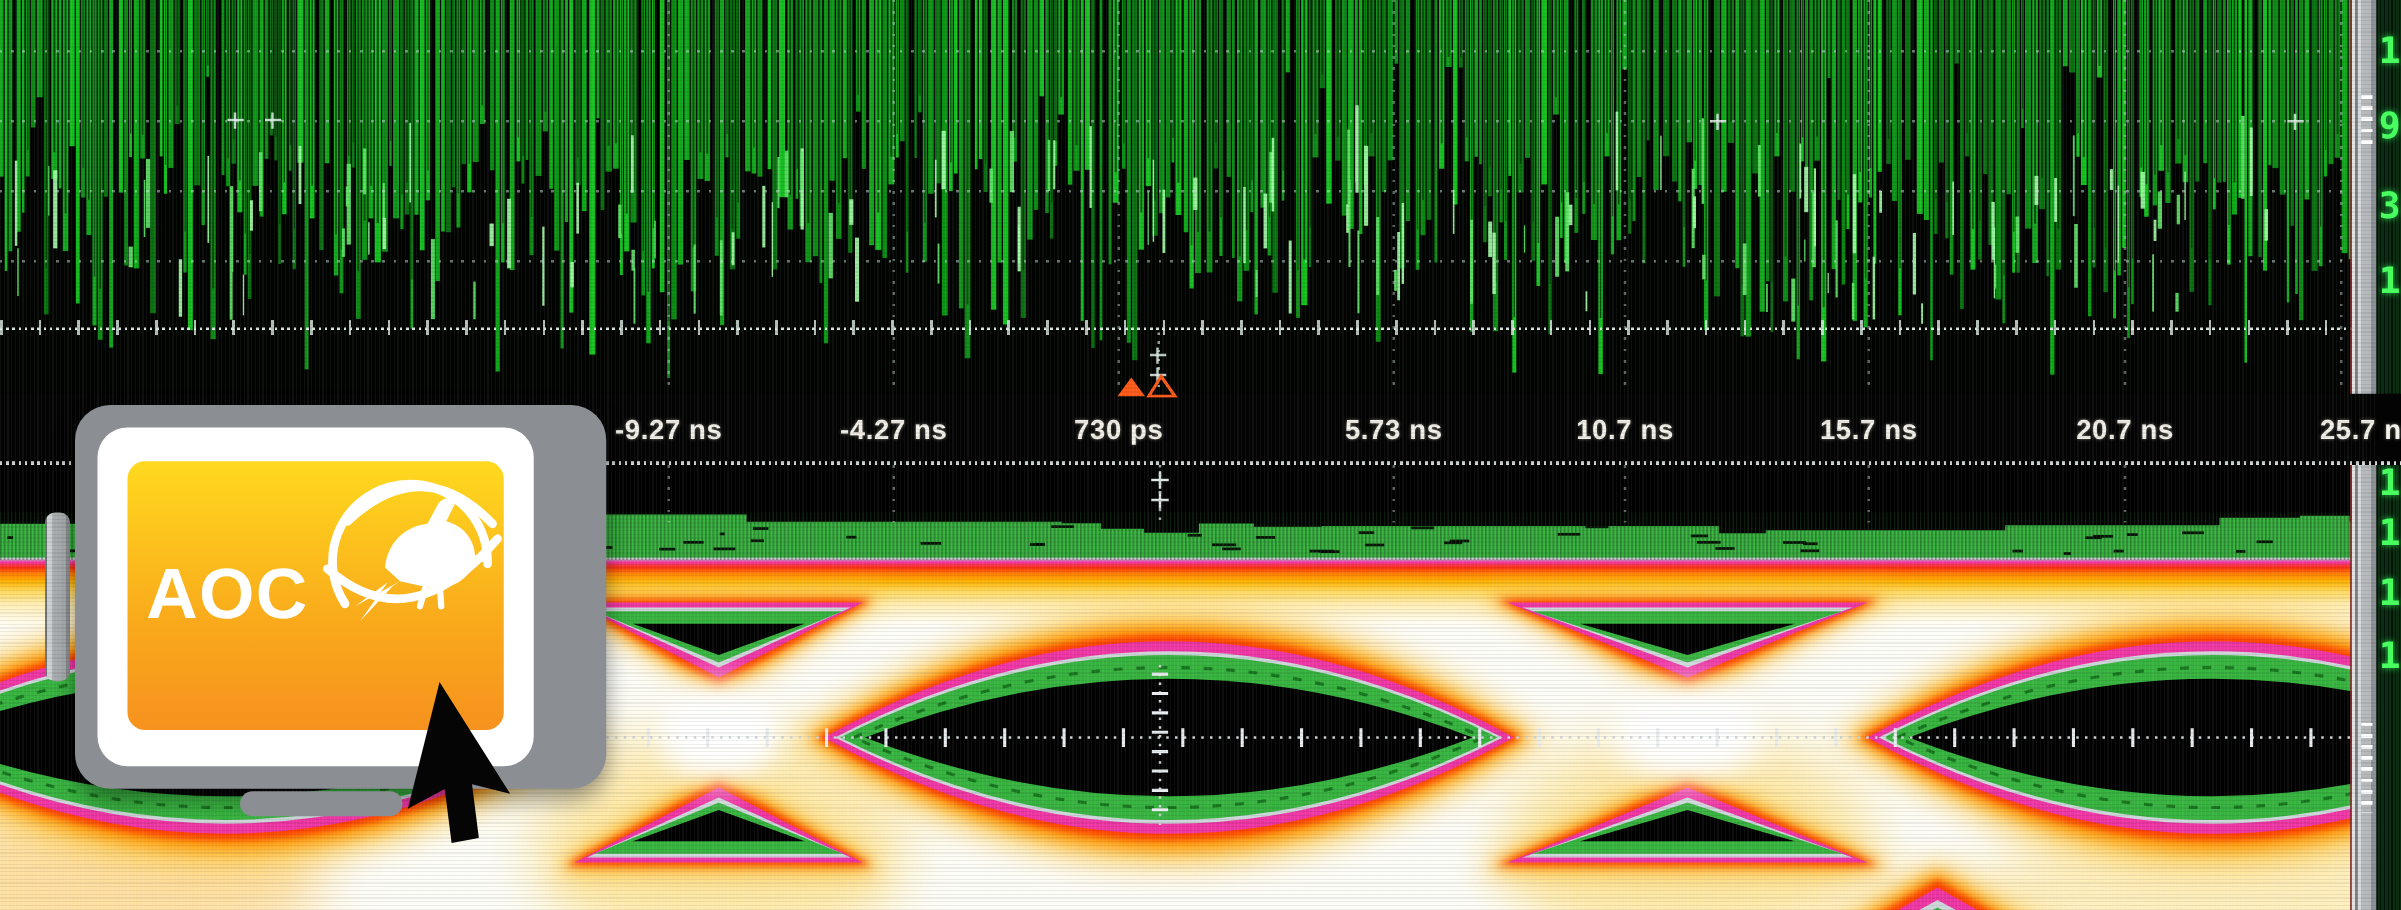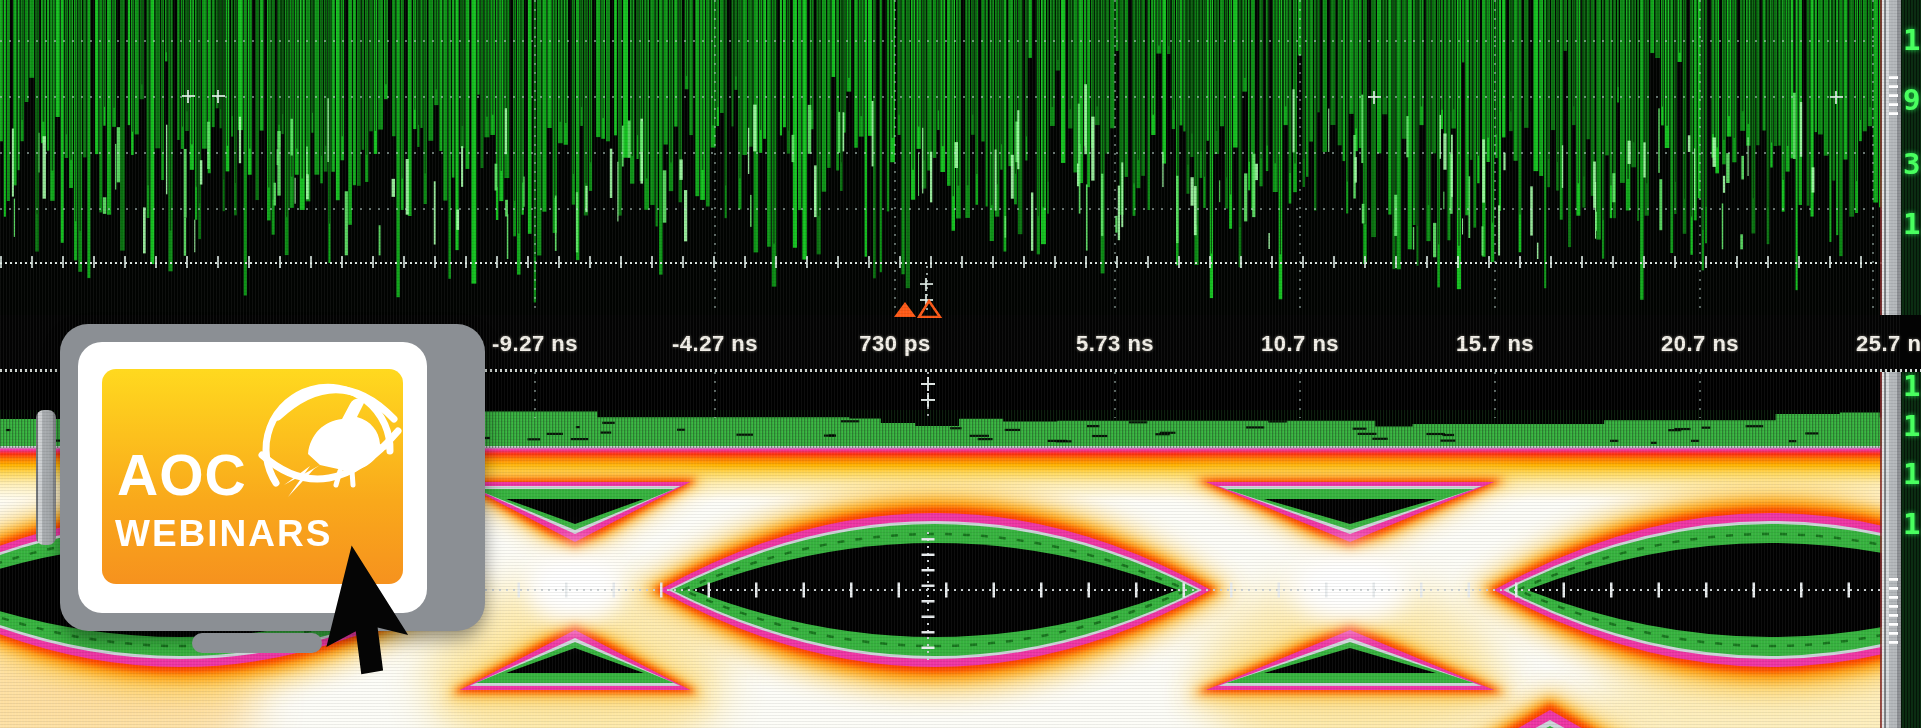--- a/index.html
+++ b/index.html
@@ -1032,21 +1032,20 @@
               <path d="M24,100 Q90,158 160,76"></path>
               <path d="M40,62 Q100,6 156,64"></path>
             </g>
             <path fill="#ffffff" d="M70,99 C72,79 86,66 104,64 L112,49 C115,43 123,42 127,46 L119,62 C133,66 141,76 142,89 L150,94 L141,96 C137,108 124,116 109,116 L82,110 Z"></path>
             <path fill="#ffffff" d="M82,110 L46,130 L72,111 L50,142 L76,114 Z"></path>
             <g stroke="#ffffff" stroke-width="5" stroke-linecap="round">
               <line x1="102" y1="116" x2="98" y2="130"></line>
               <line x1="114" y1="116" x2="115" y2="130"></line>
             </g>
           </svg>
-          <span class="webinars-text">WEBINARS</span>
         </div>
       </div>
     </div>
     <div class="stand"></div>
   </div>
 
   <svg class="cursor" viewBox="0 0 80 120">
     <path d="M6,3 L6,96 L28,76 L42,112 L60,104 L46,68 L74,68 Z" fill="#050505"></path>
   </svg>
 

